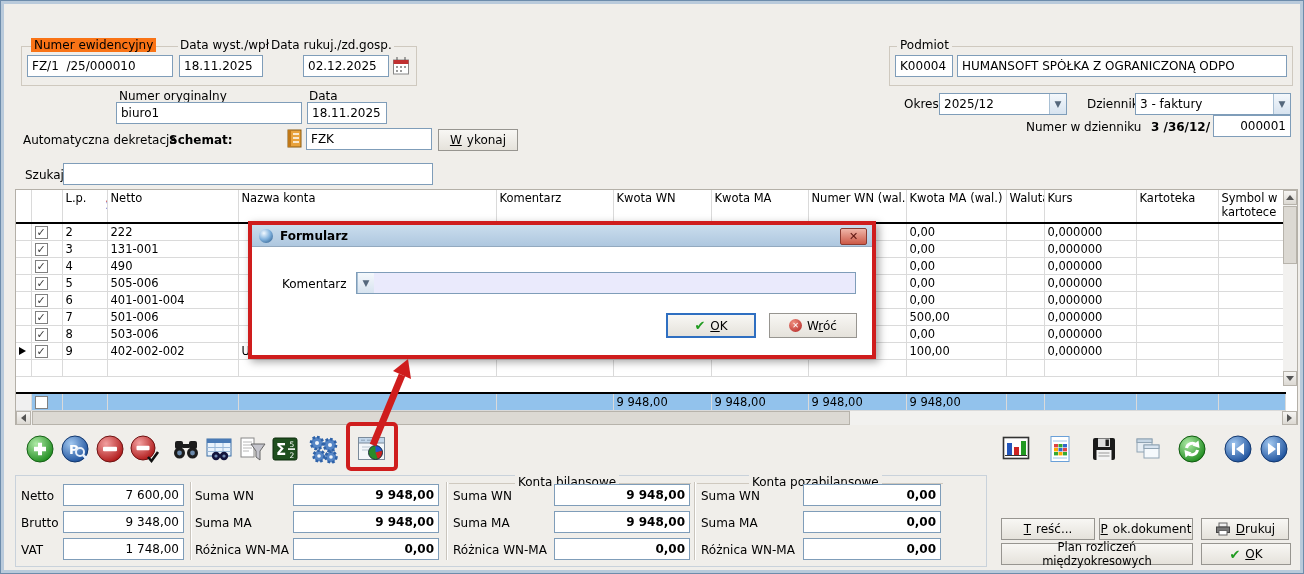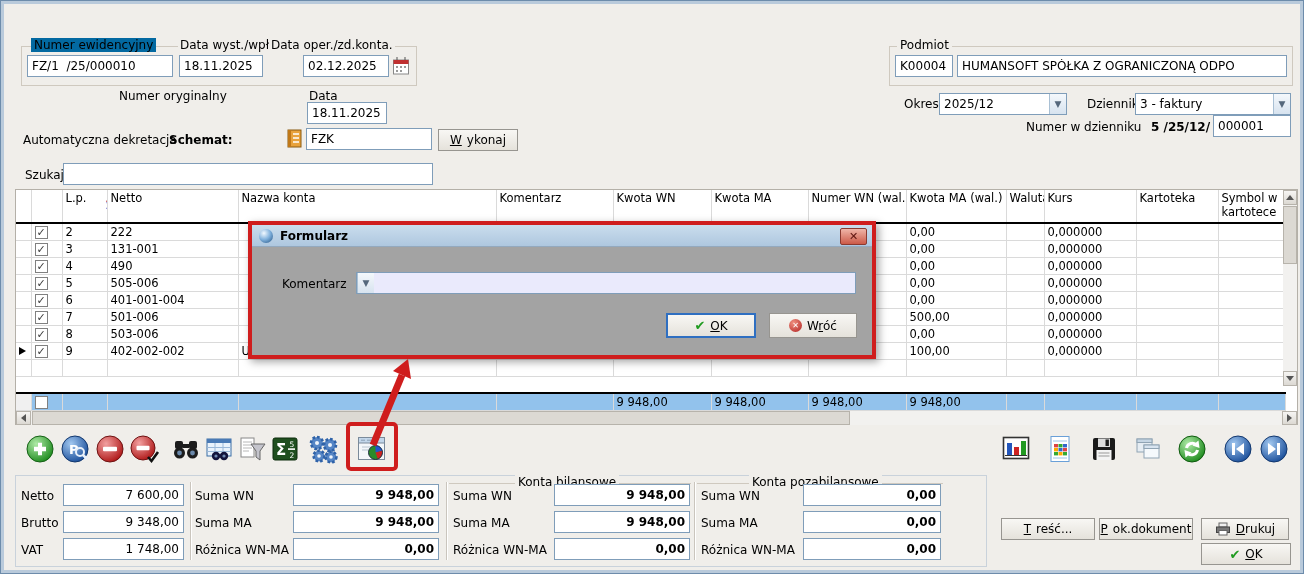--- a/index.html
+++ b/index.html
@@ -63,21 +63,21 @@
 
   
   .toolbtn { width:34px; height:36px; display:flex; align-items:center; justify-content:center; background:transparent; }
 
   
   .botpanel { left:14px; top:474px; width:972px; height:92px; border:1px solid #c9d2db; background:#f0eeea; }
   .vsep { position:absolute; top:6px; bottom:6px; width:1px; background:#cac5bd; box-shadow:1px 0 0 #fff; }
   .fieldset2 { border-top:1px solid #cfc9bf; }
 
   
-  .dialog { left:247px; top:220px; width:628px; height:138px; border:4px solid #cf1d1d; background:#a3a3a3;
+  .dialog { left:247px; top:220px; width:628px; height:138px; border:4px solid #cf1d1d; background:#ffffff;
     box-shadow:3px 3px 8px rgba(0,0,0,.35); z-index:50; }
   .dlg-titlebar { position:absolute; left:0; top:0; right:0; height:22px;
     background:linear-gradient(#cadded,#aec7df); border-bottom:1px solid #93a9bf; }
   .dlg-close { position:absolute; right:5px; top:3px; width:27px; height:17px; border:1px solid #8b3a30; border-radius:2px;
     background:linear-gradient(#f0b5a8,#cc5a48); color:#5c1410; font-weight:bold; font-size:11px; text-align:center; line-height:15px; }
   .lavender { background:#eaeafc; }
   .focusbtn { border:2px solid #2f6fc1; }
   .redx { display:inline-block; width:13px; height:13px; border-radius:50%;
     background:radial-gradient(circle at 35% 30%, #f09080, #b02020); color:#fff; font-size:8px; line-height:13px; text-align:center; }
   .greencheck { color:#1f9b1f; font-weight:bold; font-size:13px; }
@@ -103,25 +103,25 @@
         <stop offset="0" stop-color="#a2c8f0"></stop>
         <stop offset="1" stop-color="#1a4e9a"></stop>
       </radialGradient>
   </defs>
 </svg>
 
 <div id="window">
 
 
   <div class="abs groupbox" style="left:20px;top:45px;width:396px;height:40px"></div>
-  <span class="abs lbl" style="left:30px;top:37px;background:#0369a1;padding:0 3px">Numer ewidencyjny</span>
+  <span class="abs lbl" style="left:30px;top:37px;background:#f97316;padding:0 3px">Numer ewidencyjny</span>
   <input class="abs field" style="left: 26px; top: 54px; width: 146px;" value="FZ/1  /25/000010">
   <span class="abs lbl" style="left:177px;top:37px;background:#f0eeea;padding:0 2px">Data wyst./wpływu</span>
   <input class="abs field" style="left: 178px; top: 54px; width: 84px;" value="18.11.2025">
-  <span class="abs lbl" style="left:268px;top:37px;background:#f0eeea;padding:0 2px">Data oper./zd.konta.</span>
+  <span class="abs lbl" style="left:268px;top:37px;background:#f0eeea;padding:0 2px">Data rukuj./zd.gosp.</span>
   <input class="abs field" style="left: 302px; top: 54px; width: 86px;" value="02.12.2025">
   <div class="abs" style="left:391px;top:55px">
     <svg width="18" height="20">
         <rect x="1.5" y="4" width="15" height="14" fill="#fff" stroke="#888"></rect>
         <rect x="1.5" y="4" width="15" height="4" fill="#c03030"></rect>
         <line x1="5" y1="4" x2="5" y2="1" stroke="#555"></line>
         <line x1="13" y1="4" x2="13" y2="1" stroke="#555"></line>
         <g fill="#999">
           <rect x="4" y="10" width="2" height="2"></rect>
           <rect x="8" y="10" width="2" height="2"></rect>
@@ -131,36 +131,37 @@
         </g>
       </svg>
   </div>
 
   <div class="abs groupbox" style="left:888px;top:45px;width:404px;height:40px"></div>
   <span class="abs lbl" style="left:896px;top:37px;background:#f0eeea;padding:0 3px">Podmiot</span>
   <input class="abs field" style="left: 894px; top: 54px; width: 58px;" value="K00004">
   <input class="abs field" style="left: 956px; top: 54px; width: 330px;" value="HUMANSOFT SPÓŁKA Z OGRANICZONĄ ODPO">
 
   <span class="abs lbl" style="left:118px;top:88px">Numer oryginalny</span>
+  <input class="abs field" style="left: 115px; top: 101px; width: 186px;" value="biuro1">
   <span class="abs lbl" style="left:308px;top:88px">Data</span>
   <input class="abs field" style="left: 306px; top: 101px; width: 80px;" value="18.11.2025">
 
   <span class="abs lbl" style="left:903px;top:96px">Okres</span>
   <div class="abs combo" style="left:938px;top:92px;width:128px">
     <span class="ctext">2025/12</span>
     <span class="cbtn">▼</span>
   </div>
   <span class="abs lbl" style="left:1086px;top:96px">Dziennik</span>
   <div class="abs combo" style="left:1134px;top:92px;width:156px">
     <span class="ctext">3 - faktury</span>
     <span class="cbtn">▼</span>
   </div>
   <span class="abs lbl" style="left:1025px;top:119px">Numer w dzienniku</span>
-  <span class="abs lbl bold" style="left:1150px;top:119px">5 /25/12/</span>
-  <input class="abs field" style="left: 1212px; top: 114px; width: 78px;" value="000001">
+  <span class="abs lbl bold" style="left:1150px;top:119px">3 /36/12/</span>
+  <input class="abs field" style="left: 1212px; top: 114px; width: 78px; text-align: right;" value="000001">
 
   <span class="abs lbl" style="left:22px;top:132px">Automatyczna dekretacja</span>
   <span class="abs lbl bold" style="left:168px;top:132px">Schemat:</span>
   <div class="abs" style="left:286px;top:128px">
     <svg width="15" height="19">
         <rect x="1" y="1" width="13" height="17" fill="#e8a23c" stroke="#8a5a10"></rect>
         <rect x="1" y="1" width="3" height="17" fill="#c07818"></rect>
         <g stroke="#fff" stroke-width="1.5">
           <line x1="6" y1="5" x2="12" y2="5"></line>
           <line x1="6" y1="9" x2="12" y2="9"></line>
@@ -656,20 +657,21 @@
   <div class="abs btn" style="left:1000px;top:517px;width:94px"><u>T</u>reść...</div>
   <div class="abs btn" style="left:1098px;top:517px;width:94px"><u>P</u>ok.dokument</div>
   <div class="abs btn" style="left:1200px;top:517px;width:88px">
     <svg width="16" height="14">
         <rect x="4" y="1" width="8" height="4" fill="#eee" stroke="#666"></rect>
         <rect x="1.5" y="5" width="13" height="5.5" fill="#777" stroke="#444"></rect>
         <rect x="4" y="8.5" width="8" height="4.5" fill="#fff" stroke="#666"></rect>
       </svg>
     <span><u>D</u>rukuj</span>
   </div>
+  <div class="abs btn" style="left:1000px;top:542px;width:192px;font-size:11.5px">Plan rozliczeń międzyokresowych</div>
   <div class="abs btn" style="left:1200px;top:542px;width:90px">
     <span class="greencheck">✔</span>
     <span><u>O</u>K</span>
   </div>
 
   <div class="abs dialog">
     <div class="dlg-titlebar">
       <div class="abs sphere" style="left:7px;top:4px;width:14px;height:14px"></div>
       <span class="abs bold" style="left:28px;top:4px">Formularz</span>
       <div class="dlg-close">✕</div>

